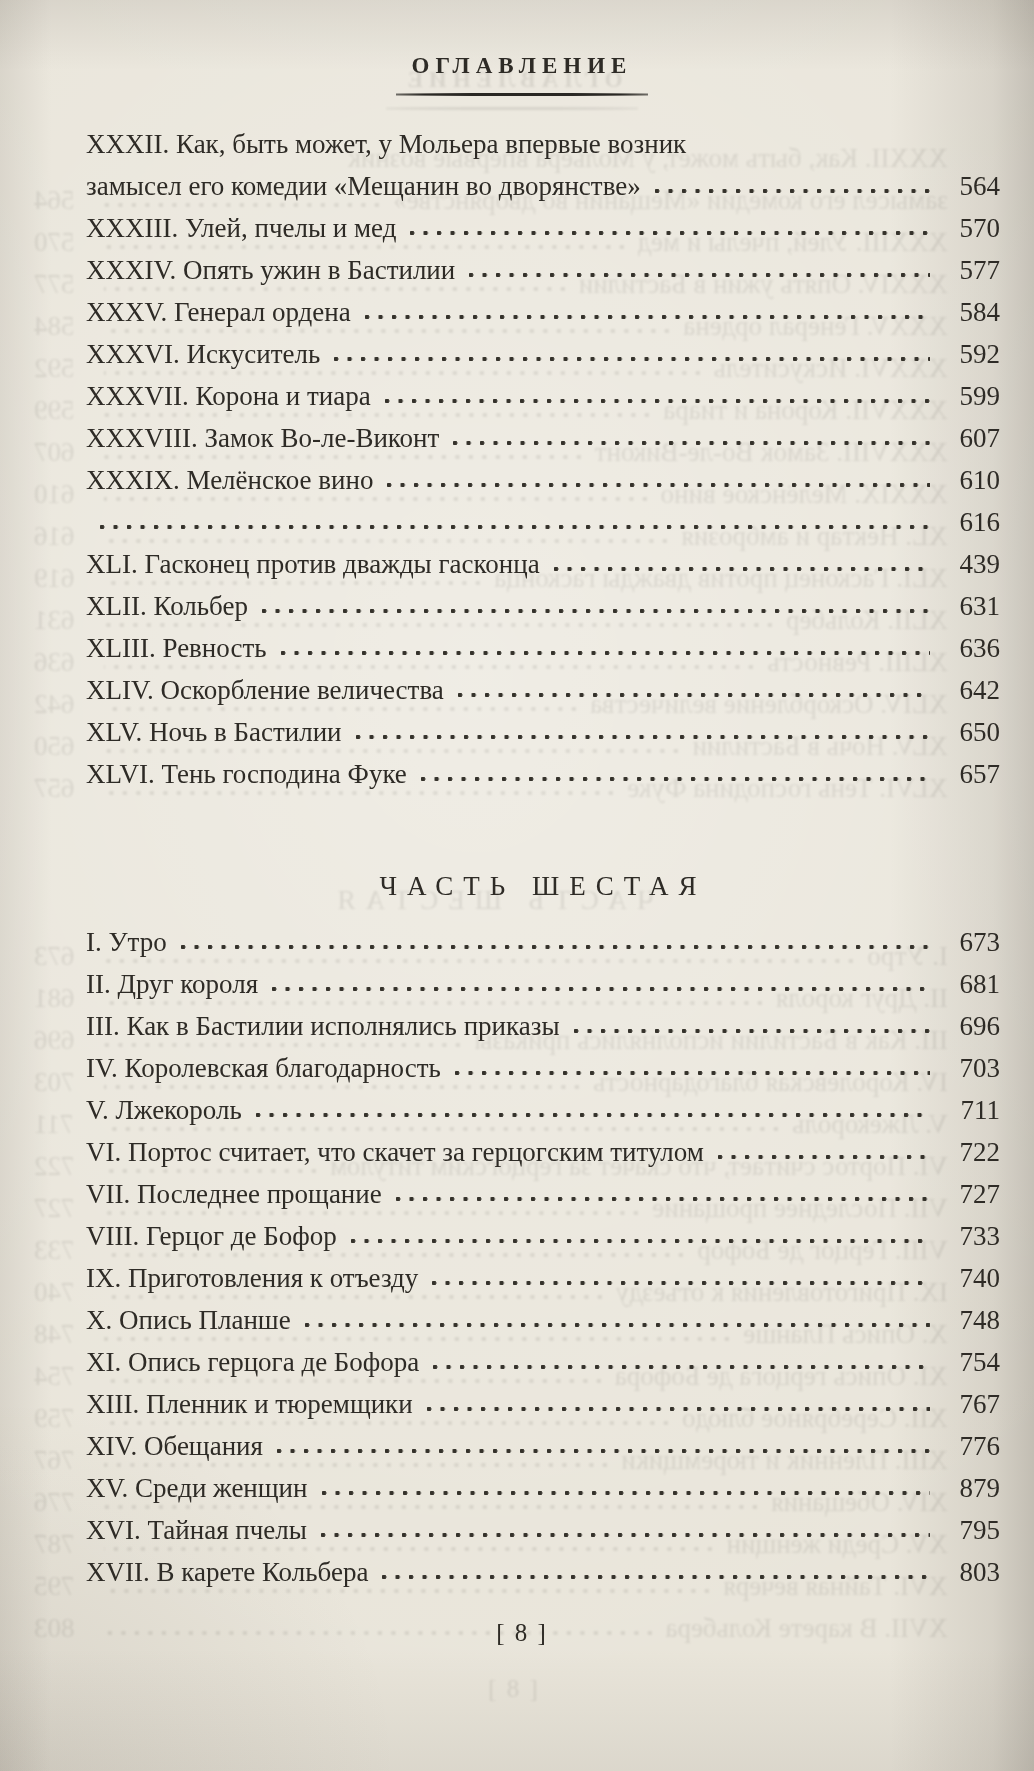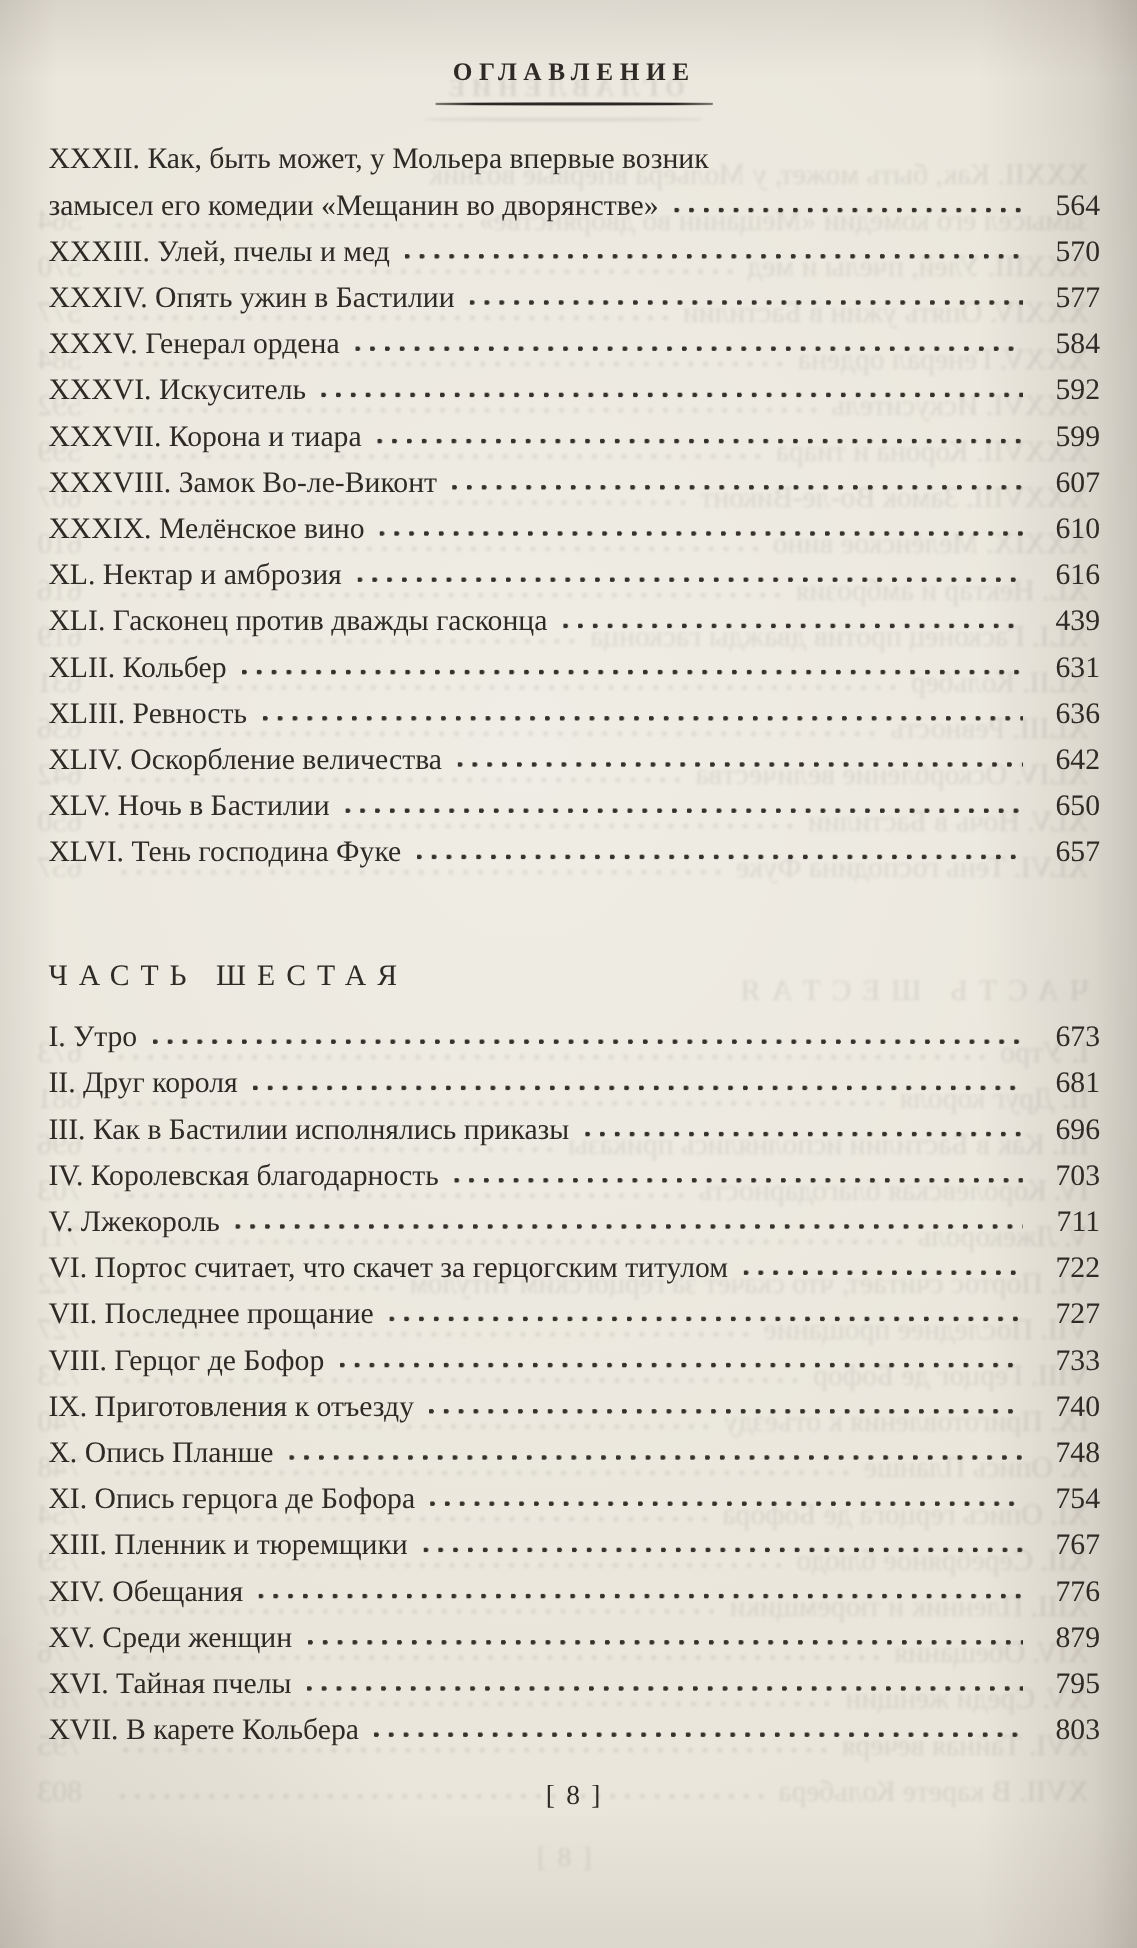--- a/index.html
+++ b/index.html
@@ -39,21 +39,21 @@
     font-weight:700;
     letter-spacing:6px;
     line-height:1.2;
   }
   .title-rule{
     width:252px;height:3px;
     margin:13px auto 0;
     background:radial-gradient(ellipse at center, #2a2824 0%, #2a2824 55%, rgba(42,40,36,0) 99%);
   }
 
-  .toc{margin-top:27px;}
+  .toc{margin-top:27px;margin-left:42px;}
   .row{
     display:flex;
     align-items:flex-end;
     height:42px;
     white-space:nowrap;
   }
   .row .t{
     font-size:27px;
     line-height:1;
     padding-bottom:7px;
@@ -71,20 +71,21 @@
     font-size:27px;
     line-height:1;
     padding-bottom:7px;
     flex:0 0 auto;
     min-width:58px;
     text-align:right;
   }
   .section-heading{
     margin:70px 0 14px;
     height:42px;
+    text-align:center;
     font-size:27px;
     letter-spacing:10px;
     line-height:42px;
   }
   .folio{
     margin-top:26px;
     text-align:center;
     font-size:25px;
     letter-spacing:2px;
   }
@@ -307,21 +308,20 @@
           <span class="t">XXXVIII. Замок Во-ле-Виконт</span>
           <span class="leader"></span>
           <span class="pg">607</span>
         </div>
         <div class="row">
           <span class="t">XXXIX. Мелёнское вино</span>
           <span class="leader"></span>
           <span class="pg">610</span>
         </div>
         <div class="row">
-          <span class="t">XL. Нектар и амброзия</span>
           <span class="leader"></span>
           <span class="pg">616</span>
         </div>
         <div class="row">
           <span class="t">XLI. Гасконец против дважды гасконца</span>
           <span class="leader"></span>
           <span class="pg">439</span>
         </div>
         <div class="row">
           <span class="t">XLII. Кольбер</span>

